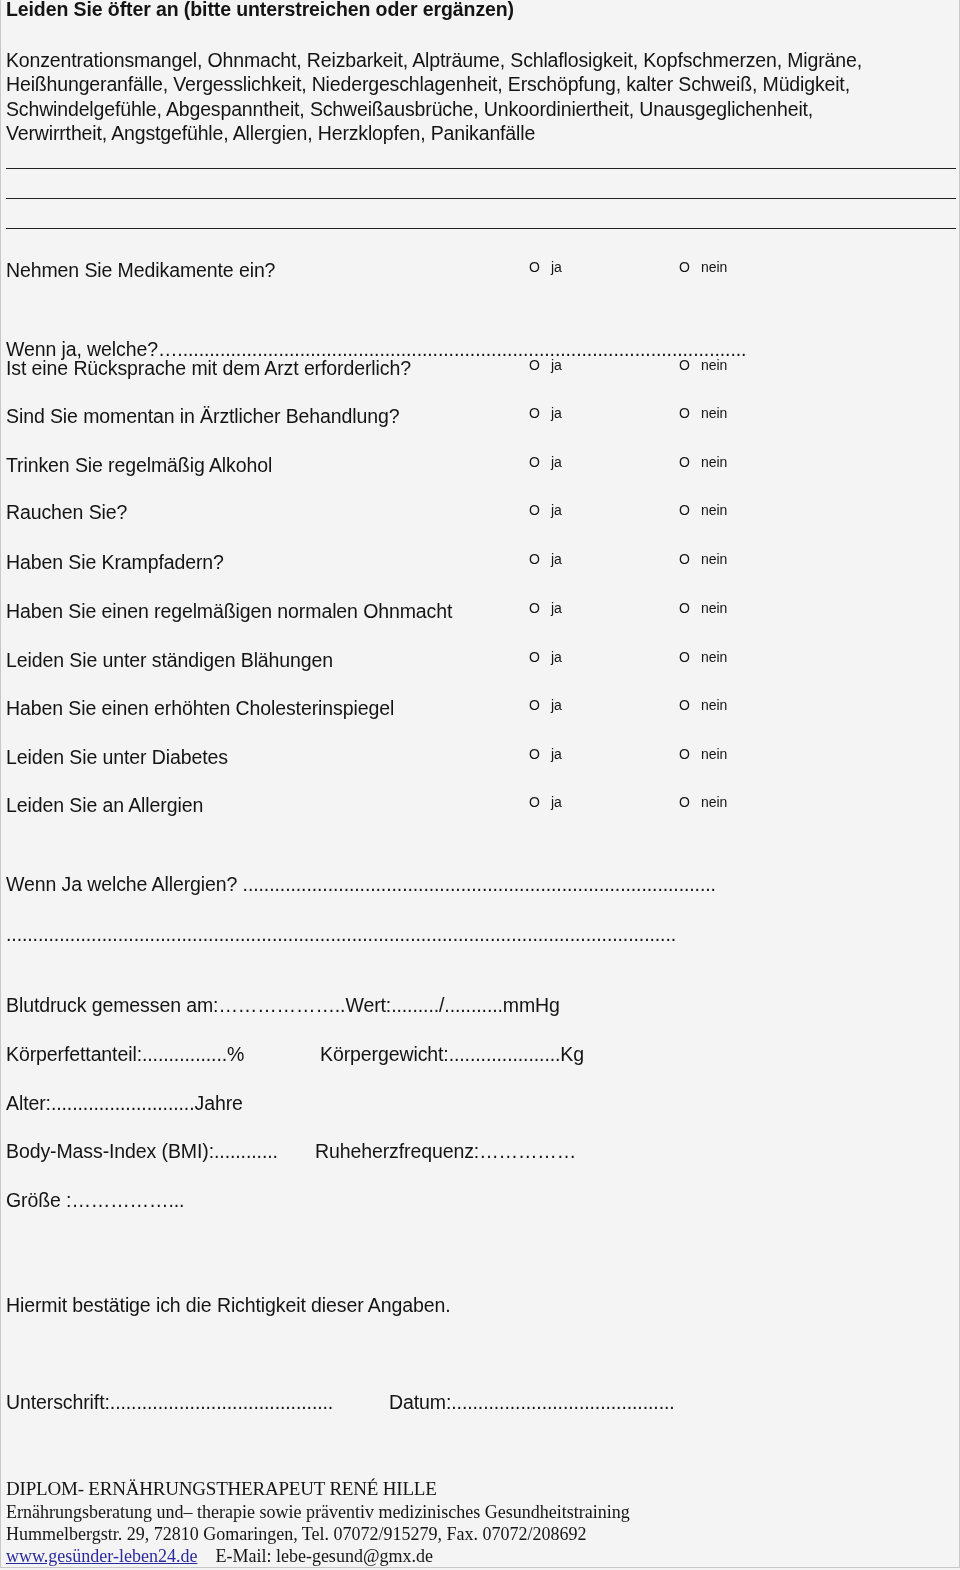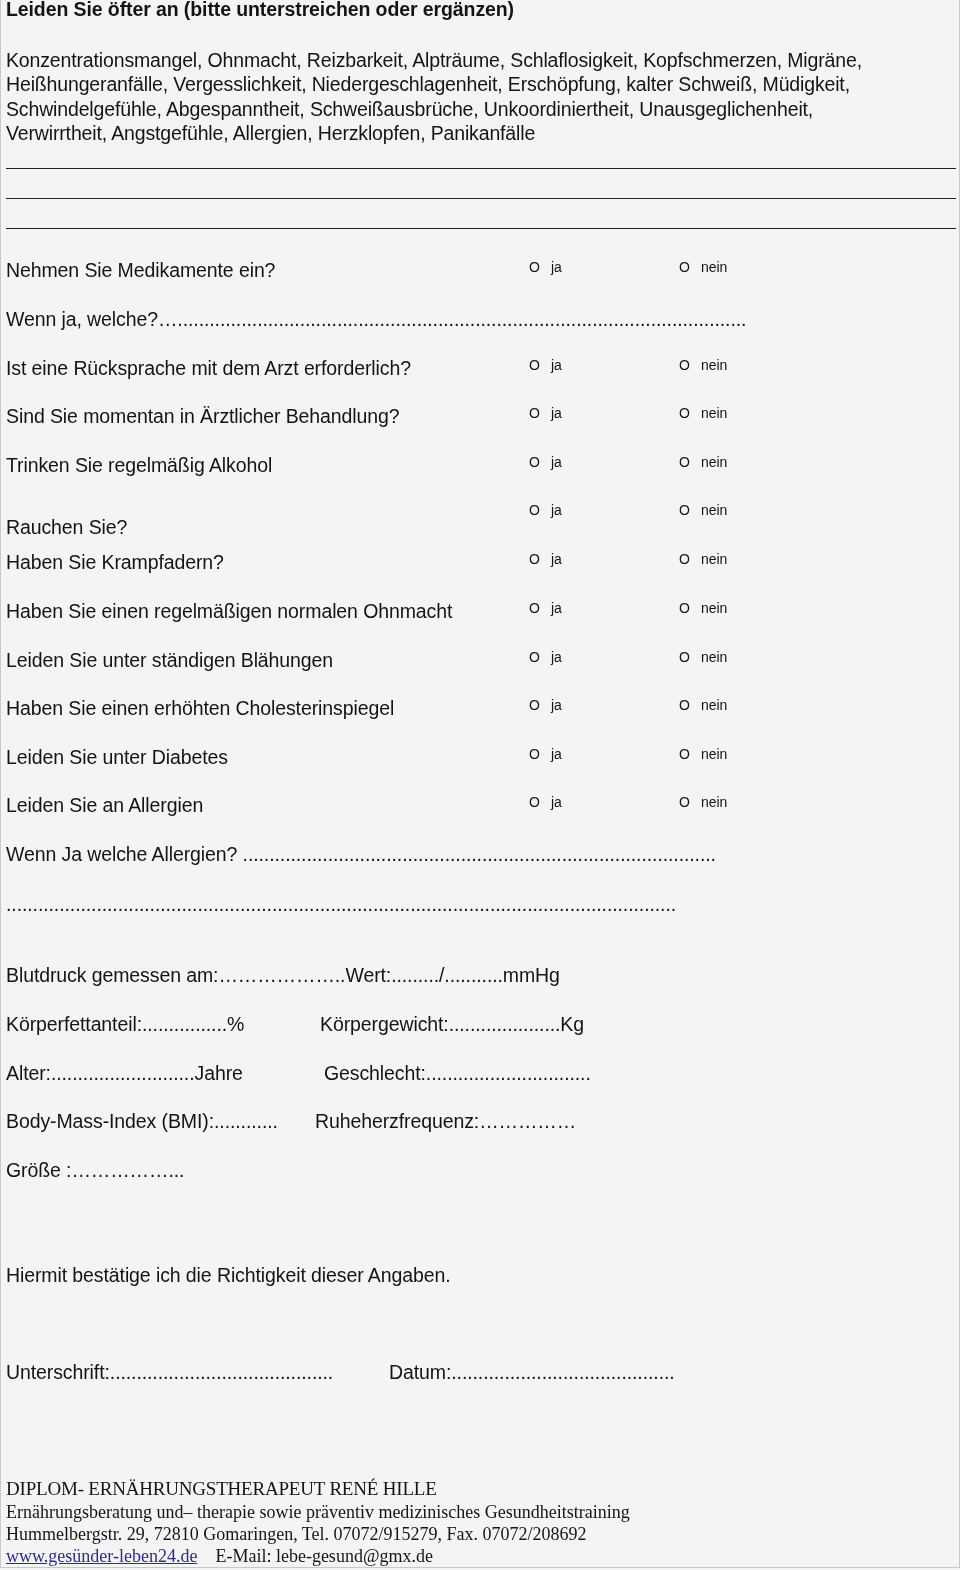--- a/index.html
+++ b/index.html
@@ -54,20 +54,21 @@
     .opt {
       font-size: 14px;
     }
     .opt .circle {
       display: inline-block;
       margin-right: 11px;
     }
     .field {
       font-size: 19.5px;
       letter-spacing: -0.1px;
+      margin-top: 30px;
     }
     .footer {
       font-family: "Liberation Serif", serif;
       font-size: 18px;
       left: 5px;
       color: #151515;
     }
     .footer-title {
       font-size: 19px;
       letter-spacing: -0.2px;
@@ -122,21 +123,21 @@
   </div>
 
   <div class="abs q-label" style="top:454px">Trinken Sie regelmäßig Alkohol</div>
   <div class="abs opt" style="left:528px; top:454px">
     <span class="circle">O</span><span>ja</span>
   </div>
   <div class="abs opt" style="left:678px; top:454px">
     <span class="circle">O</span><span>nein</span>
   </div>
 
-  <div class="abs q-label" style="top:516px">Rauchen Sie?</div>
+  <div class="abs q-label" style="top:501px">Rauchen Sie?</div>
   <div class="abs opt" style="left:528px; top:502px">
     <span class="circle">O</span><span>ja</span>
   </div>
   <div class="abs opt" style="left:678px; top:502px">
     <span class="circle">O</span><span>nein</span>
   </div>
 
   <div class="abs q-label" style="top:551px">Haben Sie Krampfadern?</div>
   <div class="abs opt" style="left:528px; top:551px">
     <span class="circle">O</span><span>ja</span>
@@ -187,21 +188,20 @@
 
   <div class="abs field" style="left:5px; top:843px">Wenn Ja welche Allergien? .........................................................................................</div>
   <div class="abs field" style="left:5px; top:893px">..............................................................................................................................</div>
 
   <div class="abs field" style="left:5px; top:964px">Blutdruck gemessen am:………………..Wert:........./...........mmHg</div>
 
   <div class="abs field" style="left:5px; top:1013px">Körperfettanteil:................%</div>
   <div class="abs field" style="left:319px; top:1013px">Körpergewicht:.....................Kg</div>
 
   <div class="abs field" style="left:5px; top:1062px">Alter:...........................Jahre</div>
-  <div class="abs field" style="left:323px; top:1062px">Geschlecht:...............................</div>
 
   <div class="abs field" style="left:5px; top:1110px">Body-Mass-Index (BMI):............</div>
   <div class="abs field" style="left:314px; top:1110px">Ruheherzfrequenz:……………</div>
 
   <div class="abs field" style="left:5px; top:1159px">Größe :……………...</div>
 
   <div class="abs field" style="left:5px; top:1264px">Hiermit bestätige ich die Richtigkeit dieser Angaben.</div>
 
   <div class="abs field" style="left:5px; top:1361px">Unterschrift:..........................................</div>
   <div class="abs field" style="left:388px; top:1361px">Datum:..........................................</div>

